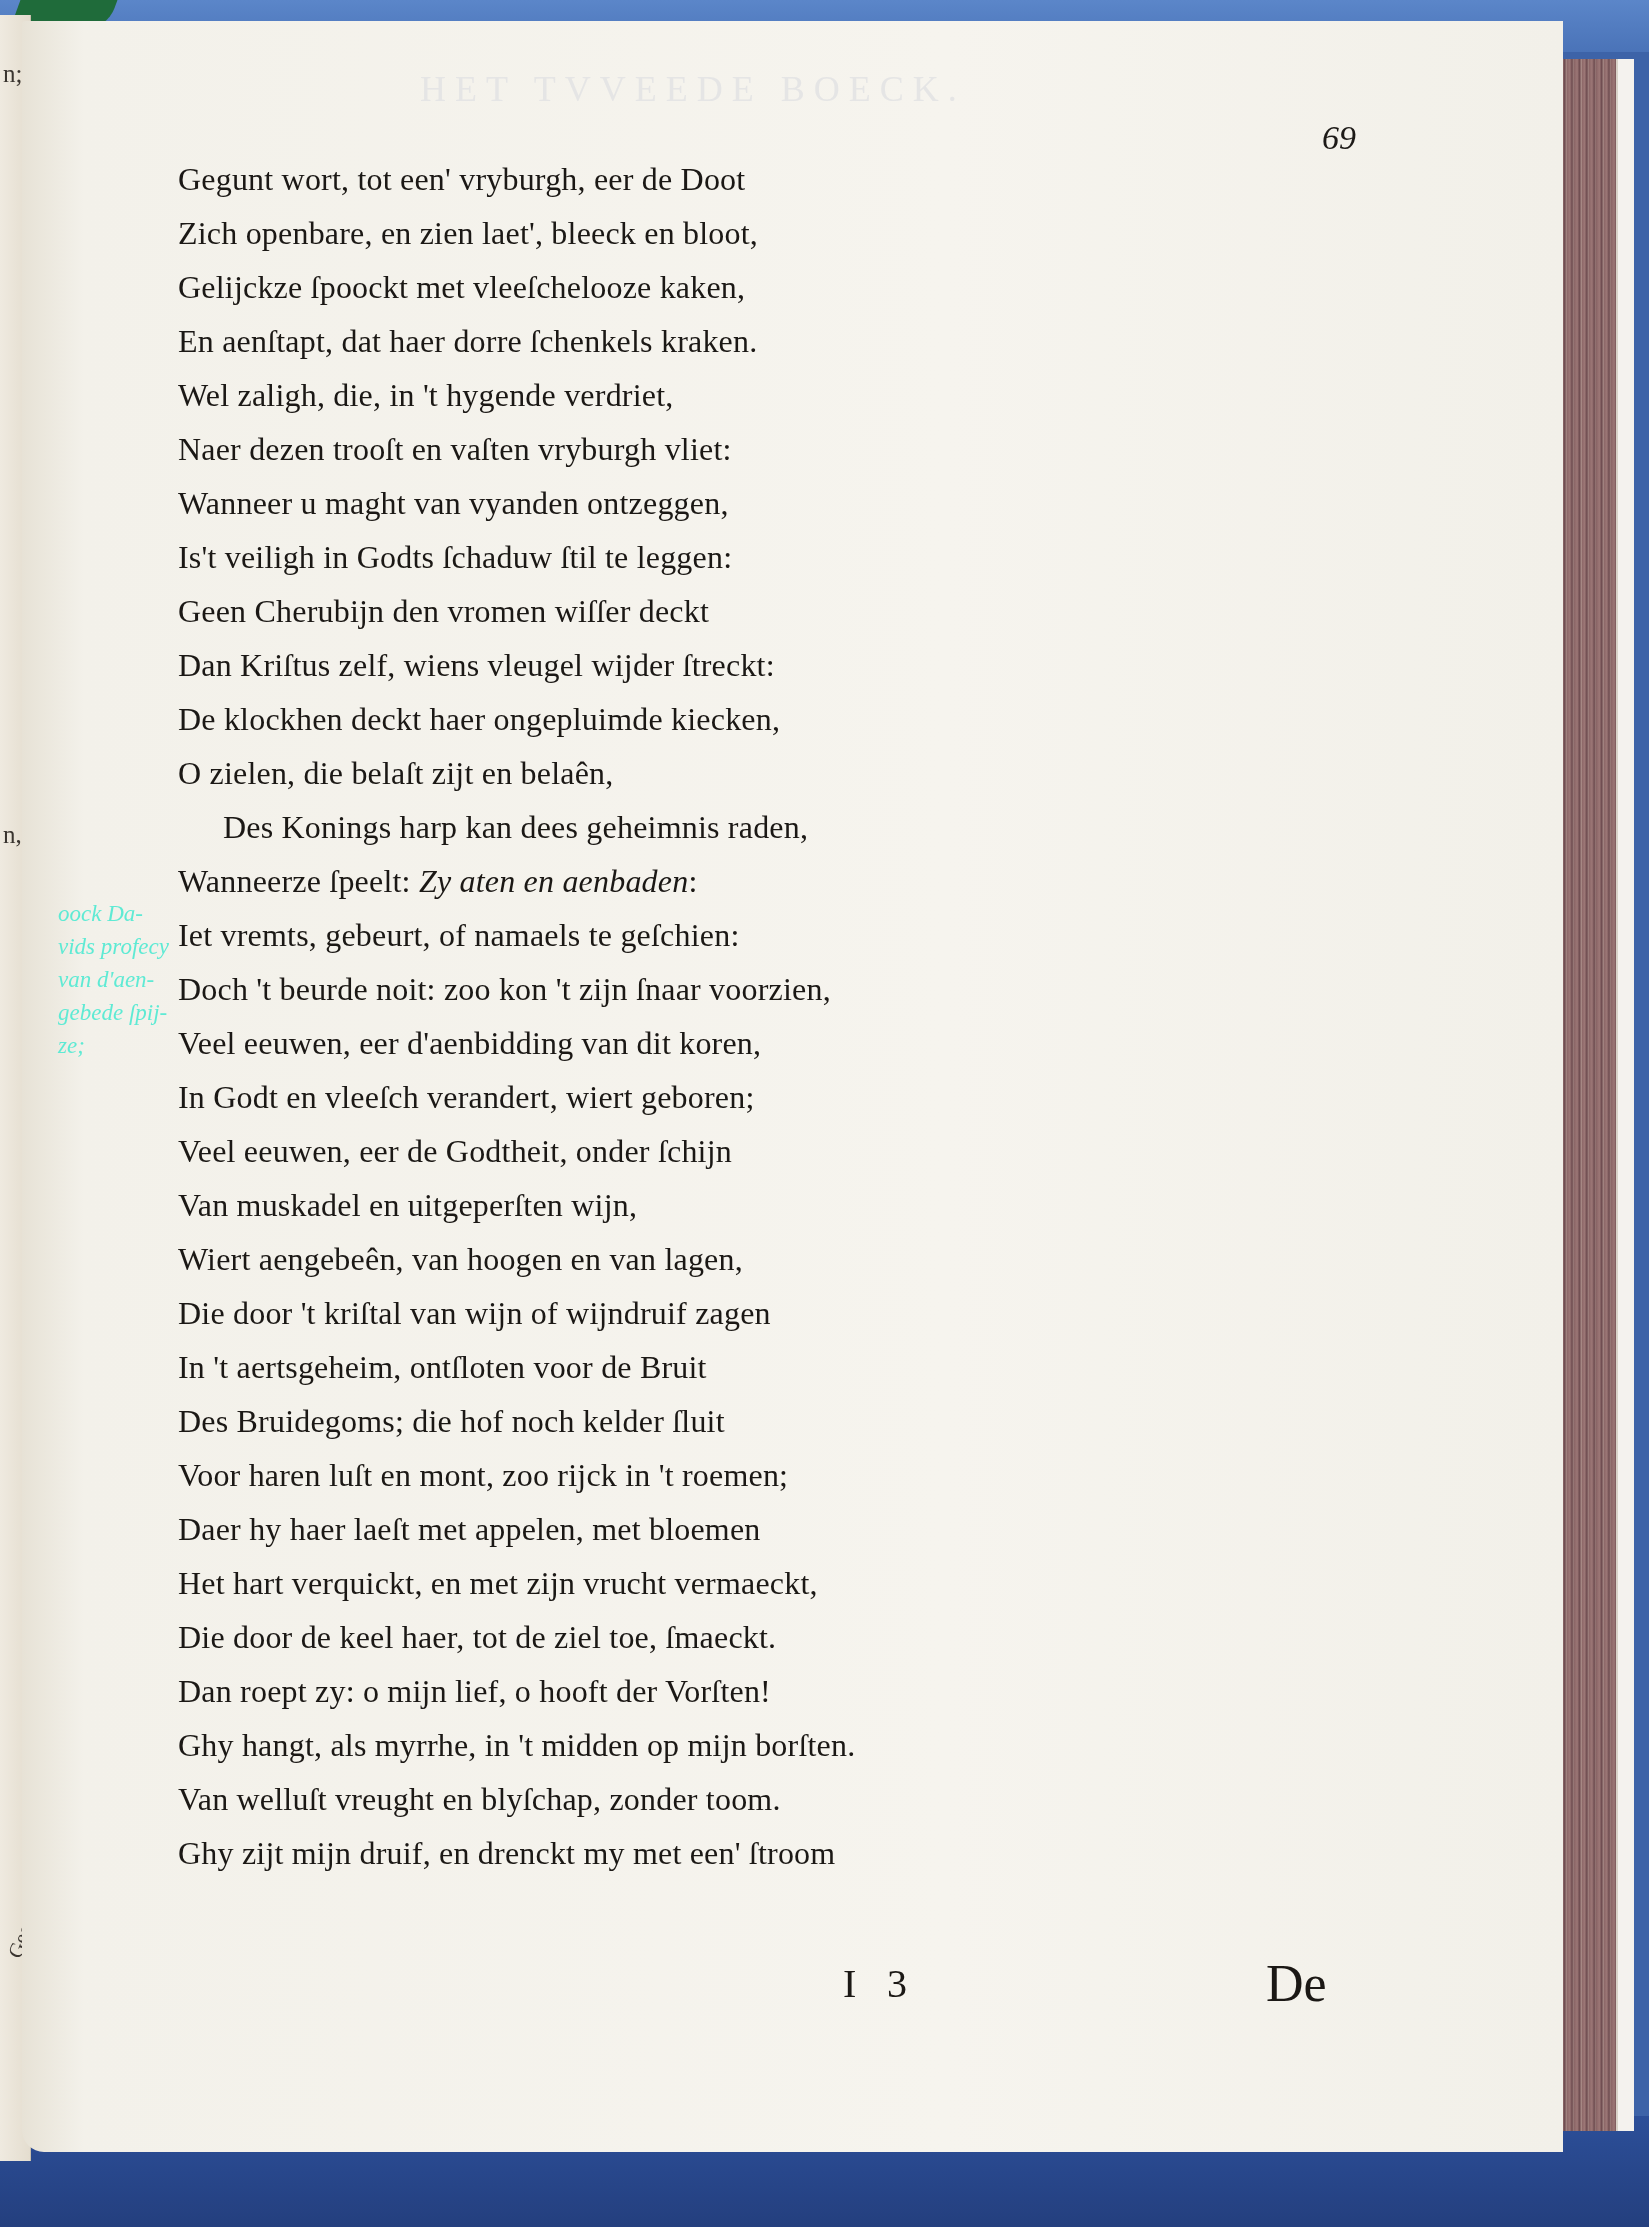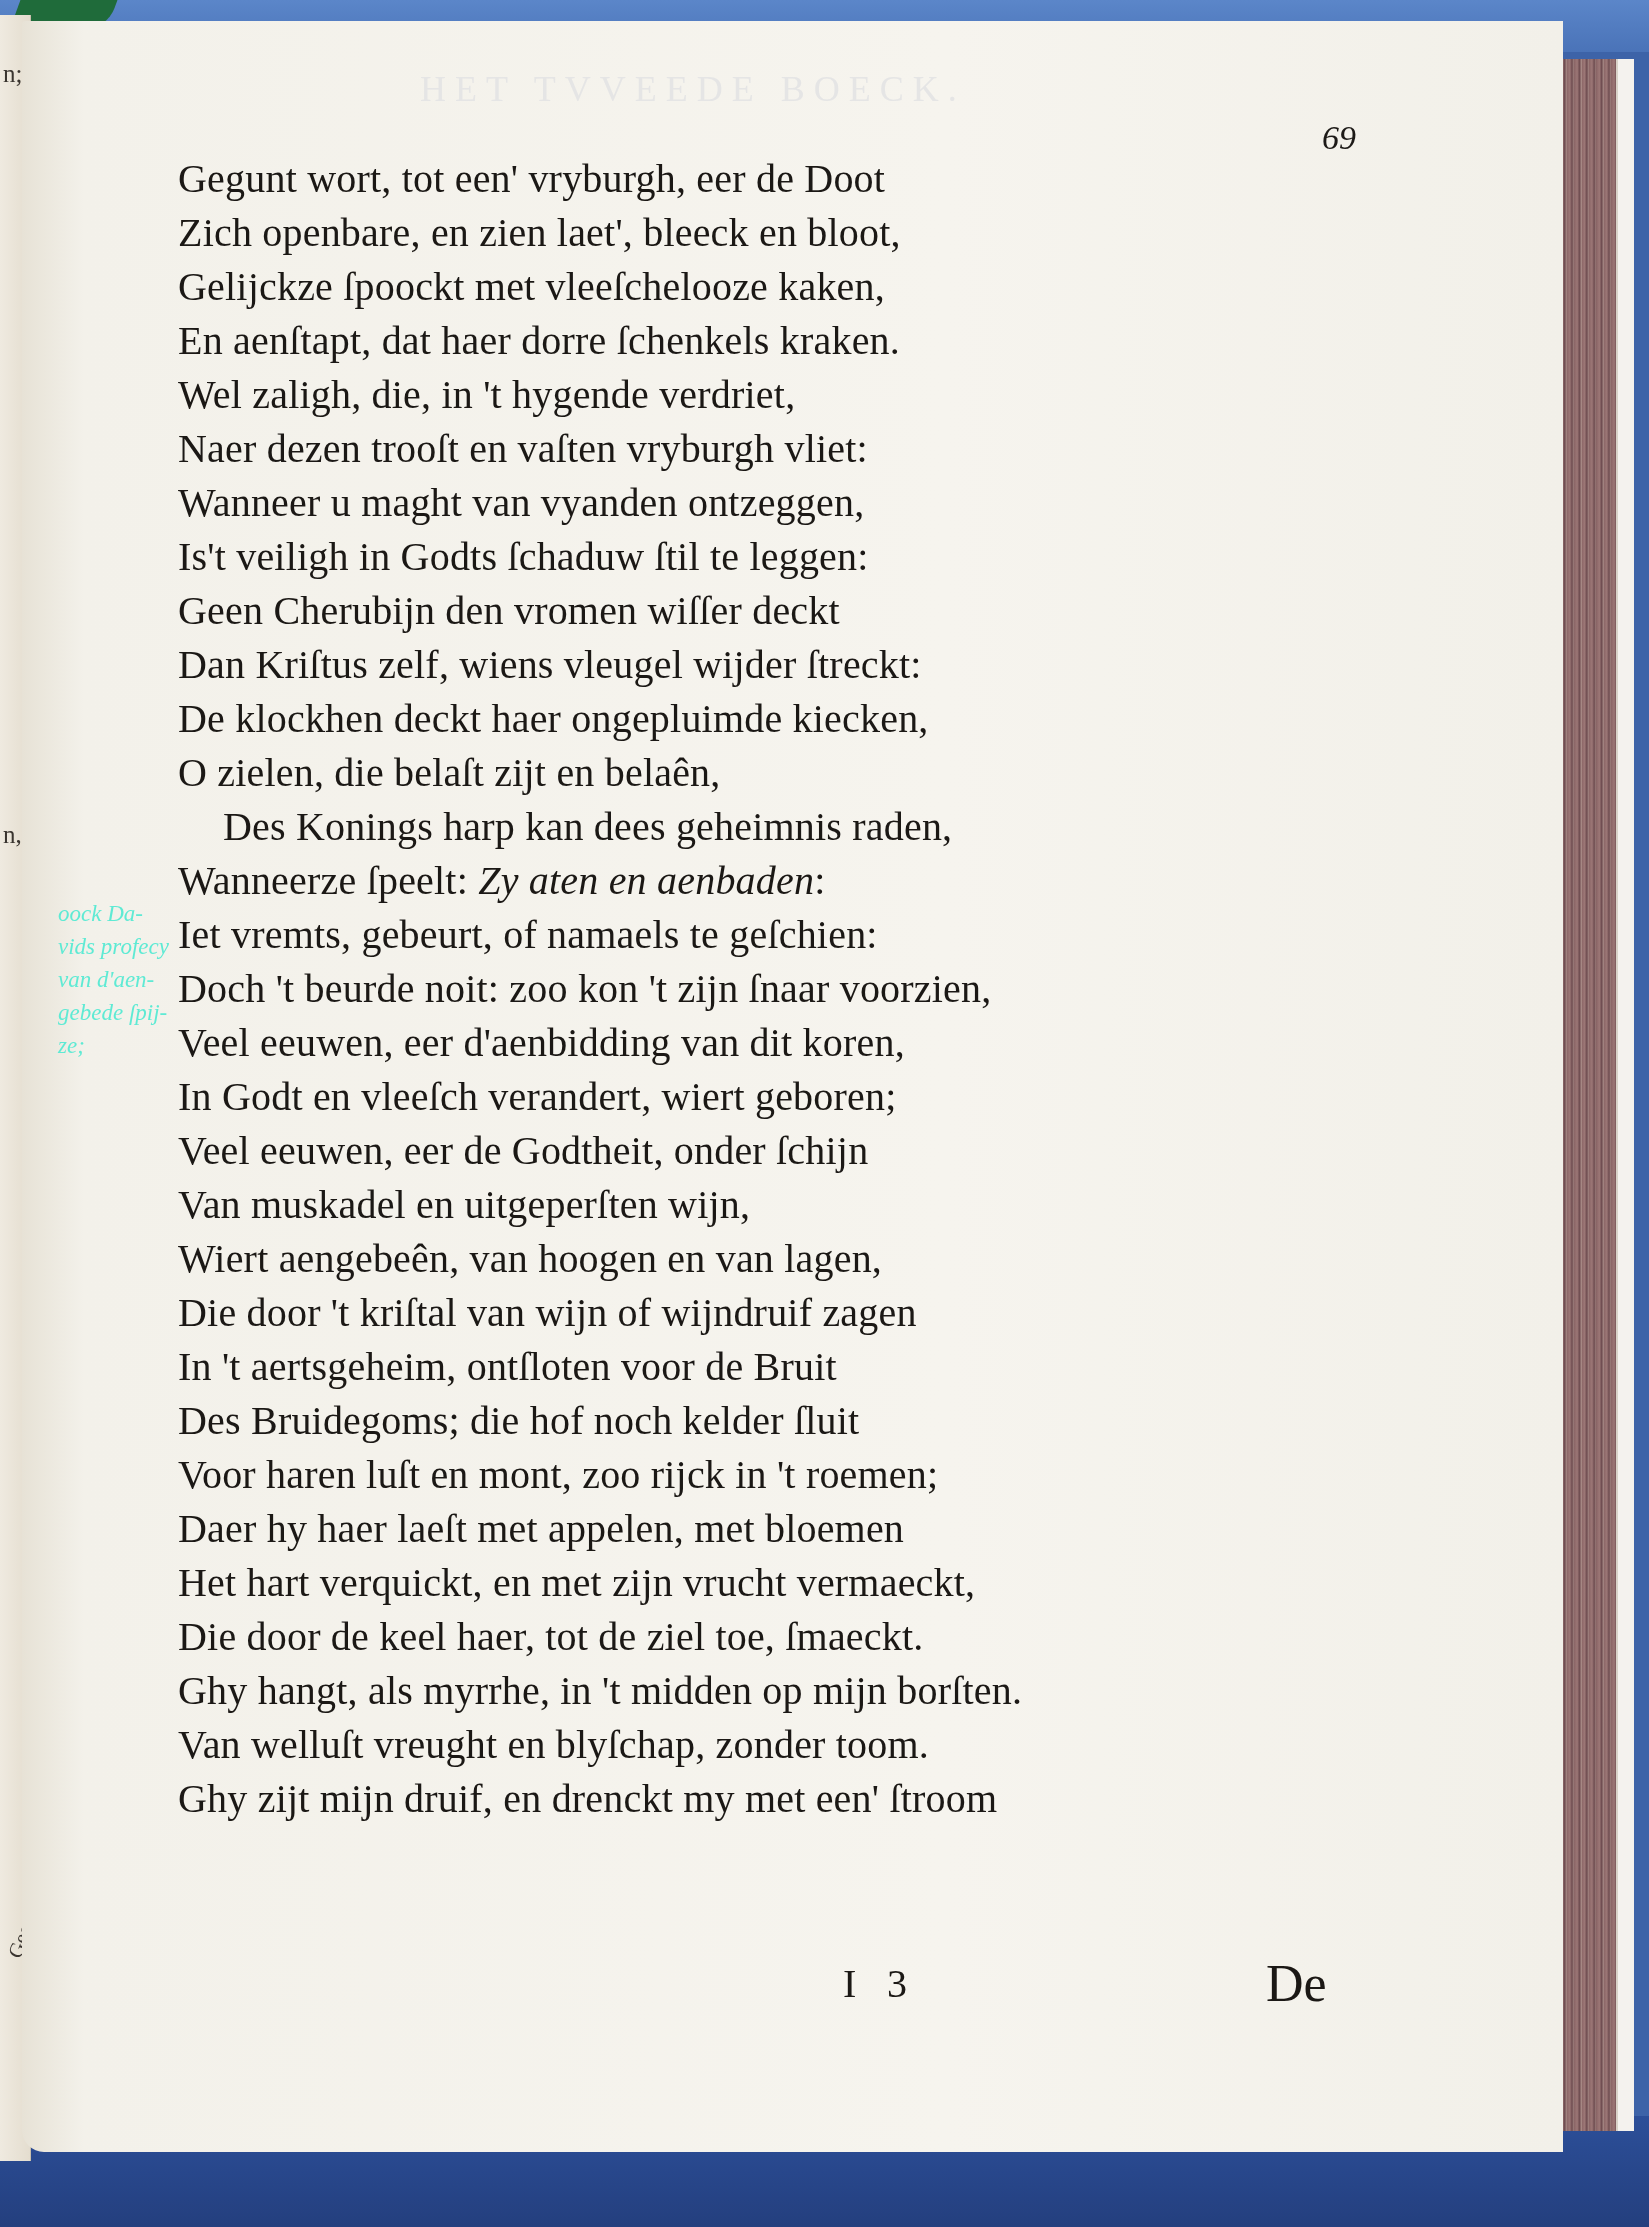--- a/index.html
+++ b/index.html
@@ -8,21 +8,21 @@
   .cloth-bottom{position:absolute;left:0;bottom:0;width:1649px;height:111px;background:linear-gradient(180deg,#2c4f99,#243f7e);}
   .ribbon{position:absolute;left:15px;top:0;width:97px;height:30px;background:#1f6b3a;border-radius:0 0 22px 0;transform:skewX(-20deg);}
   .left-page{position:absolute;left:0;top:15px;width:30px;height:2146px;background:linear-gradient(90deg,#efeae0,#e4ddcf);border-right:0.7px solid #c9c0ae;}
   .left-page .frag{position:absolute;left:3px;font-family:"Liberation Serif",serif;font-size:25px;color:#3a3530;}
   .page{position:absolute;left:22px;top:21px;width:1541px;height:2131px;background:linear-gradient(90deg,#e7e2d6 0%,#f3f1ea 4%,#f6f4ee 60%,#f2f0e9 100%);border-radius:3px 0 0 22px;}
   .edges{position:absolute;left:1552px;top:59px;width:82px;height:2072px;background:repeating-linear-gradient(90deg,#8a6566 0px,#9c7776 3px,#6e4c50 5.2px,#a88a86 7.4px);}
   .edges .cover{position:absolute;right:0;top:0;width:16.3px;height:100%;background:#f4f2ee;border-left:2.2px solid #d8d2c8;}
   .running-head{position:absolute;left:420px;top:68px;font-family:"Liberation Serif",serif;font-size:36px;letter-spacing:9px;color:#e5e5e5;}
   .folio{position:absolute;left:1322px;top:119px;font-family:"Liberation Serif",serif;font-style:italic;font-size:34px;color:#1d1a17;}
   .verse{position:absolute;left:178px;top:152px;margin:0;padding:0;list-style:none;}
-  .verse li{font-family:"Liberation Serif",serif;font-size:40px;line-height:54px;height:54px;color:#1b1815;white-space:nowrap;letter-spacing:0.2px;}
+  .verse li{font-family:"Liberation Serif",serif;font-size:32px;line-height:54px;height:54px;color:#1b1815;white-space:nowrap;letter-spacing:0.2px;}
   .verse li.indent{padding-left:45px;}
   .verse li em{font-style:italic;}
   .sidenote{position:absolute;left:58px;top:897px;width:126px;font-family:"Liberation Serif",serif;font-style:italic;font-size:23px;line-height:33px;color:#5eead4;}
   .sidenote span{display:block;white-space:nowrap;}
   .signature{position:absolute;left:843px;top:1960px;font-family:"Liberation Serif",serif;font-size:40px;color:#1b1815;letter-spacing:10.4px;}
   .catchword{position:absolute;left:1266px;top:1954px;font-family:"Liberation Serif",serif;font-size:52px;color:#1b1815;}
 </style>
 </head>
 <body>
 
@@ -75,20 +75,21 @@
     <li><span>Veel eeuwen, eer de Godtheit, onder ſchijn</span></li>
     <li><span>Van muskadel en uitgeperſten wijn,</span></li>
     <li><span>Wiert aengebeên, van hoogen en van lagen,</span></li>
     <li><span>Die door 't kriſtal van wijn of wijndruif zagen</span></li>
     <li><span>In 't aertsgeheim, ontſloten voor de Bruit</span></li>
     <li><span>Des Bruidegoms; die hof noch kelder ſluit</span></li>
     <li><span>Voor haren luſt en mont, zoo rijck in 't roemen;</span></li>
     <li><span>Daer hy haer laeſt met appelen, met bloemen</span></li>
     <li><span>Het hart verquickt, en met zijn vrucht vermaeckt,</span></li>
     <li><span>Die door de keel haer, tot de ziel toe, ſmaeckt.</span></li>
+    <li><span>Dan roept zy: o mijn lief, o hooft der Vorſten!</span></li>
     <li><span>Ghy hangt, als myrrhe, in 't midden op mijn borſten.</span></li>
     <li><span>Van welluſt vreught en blyſchap, zonder toom.</span></li>
     <li><span>Ghy zijt mijn druif, en drenckt my met een' ſtroom</span></li>
   </ul>
 
 <div class="signature">I 3</div>
 <div class="catchword">De</div>
 
 
 </body></html>

